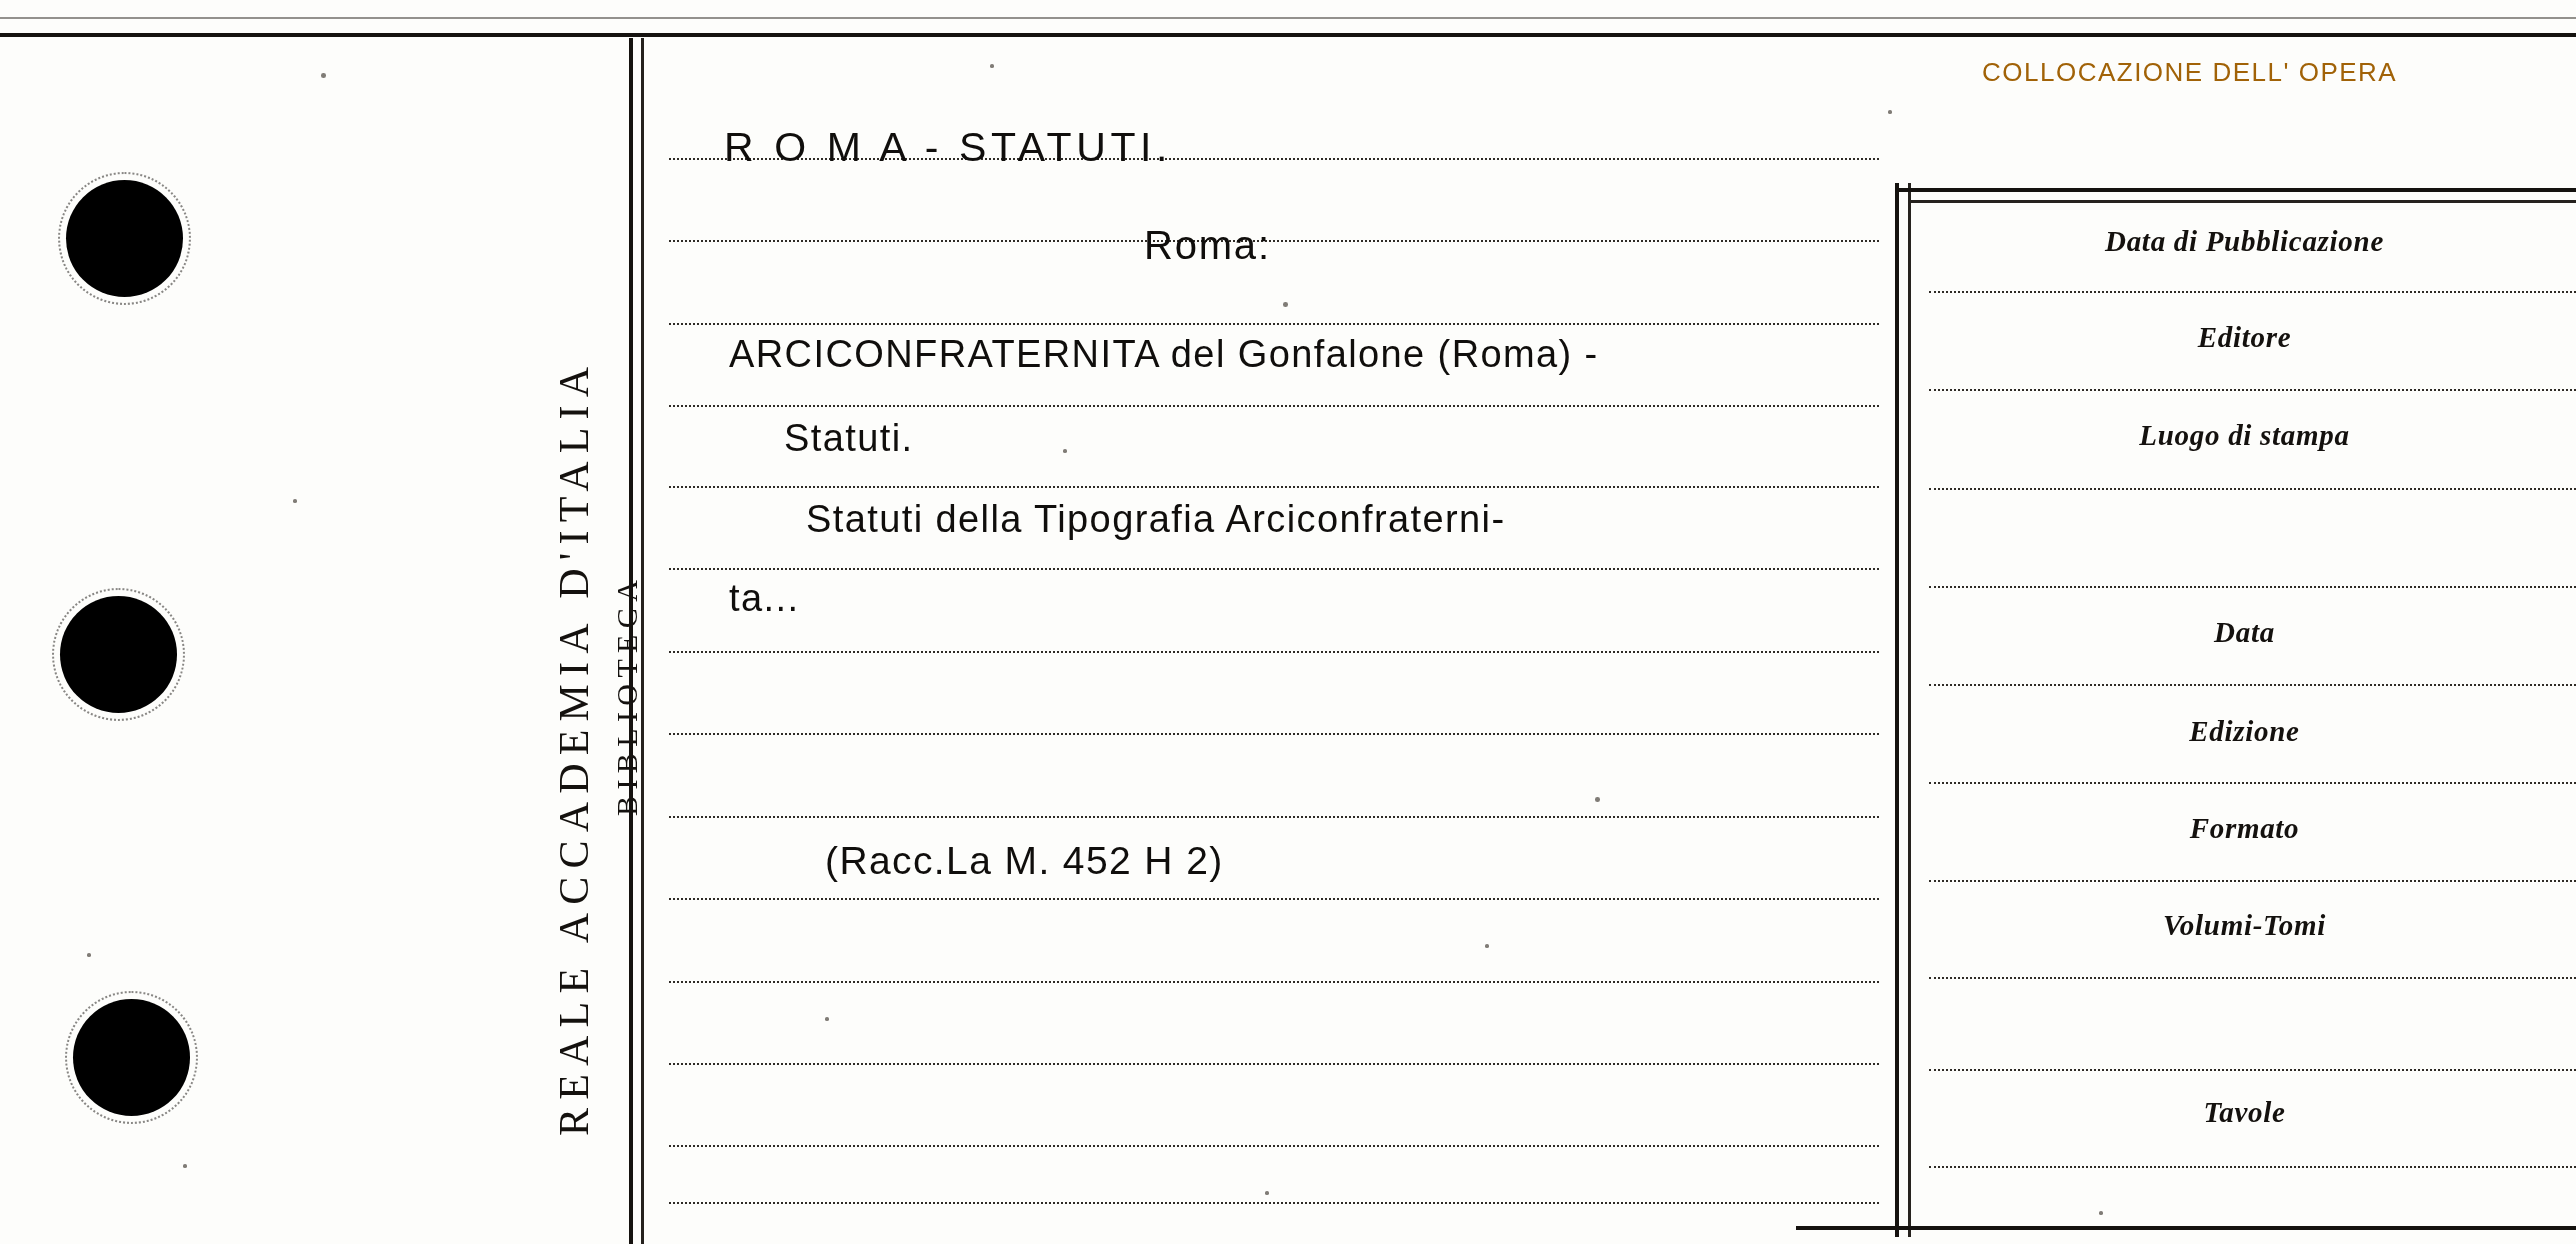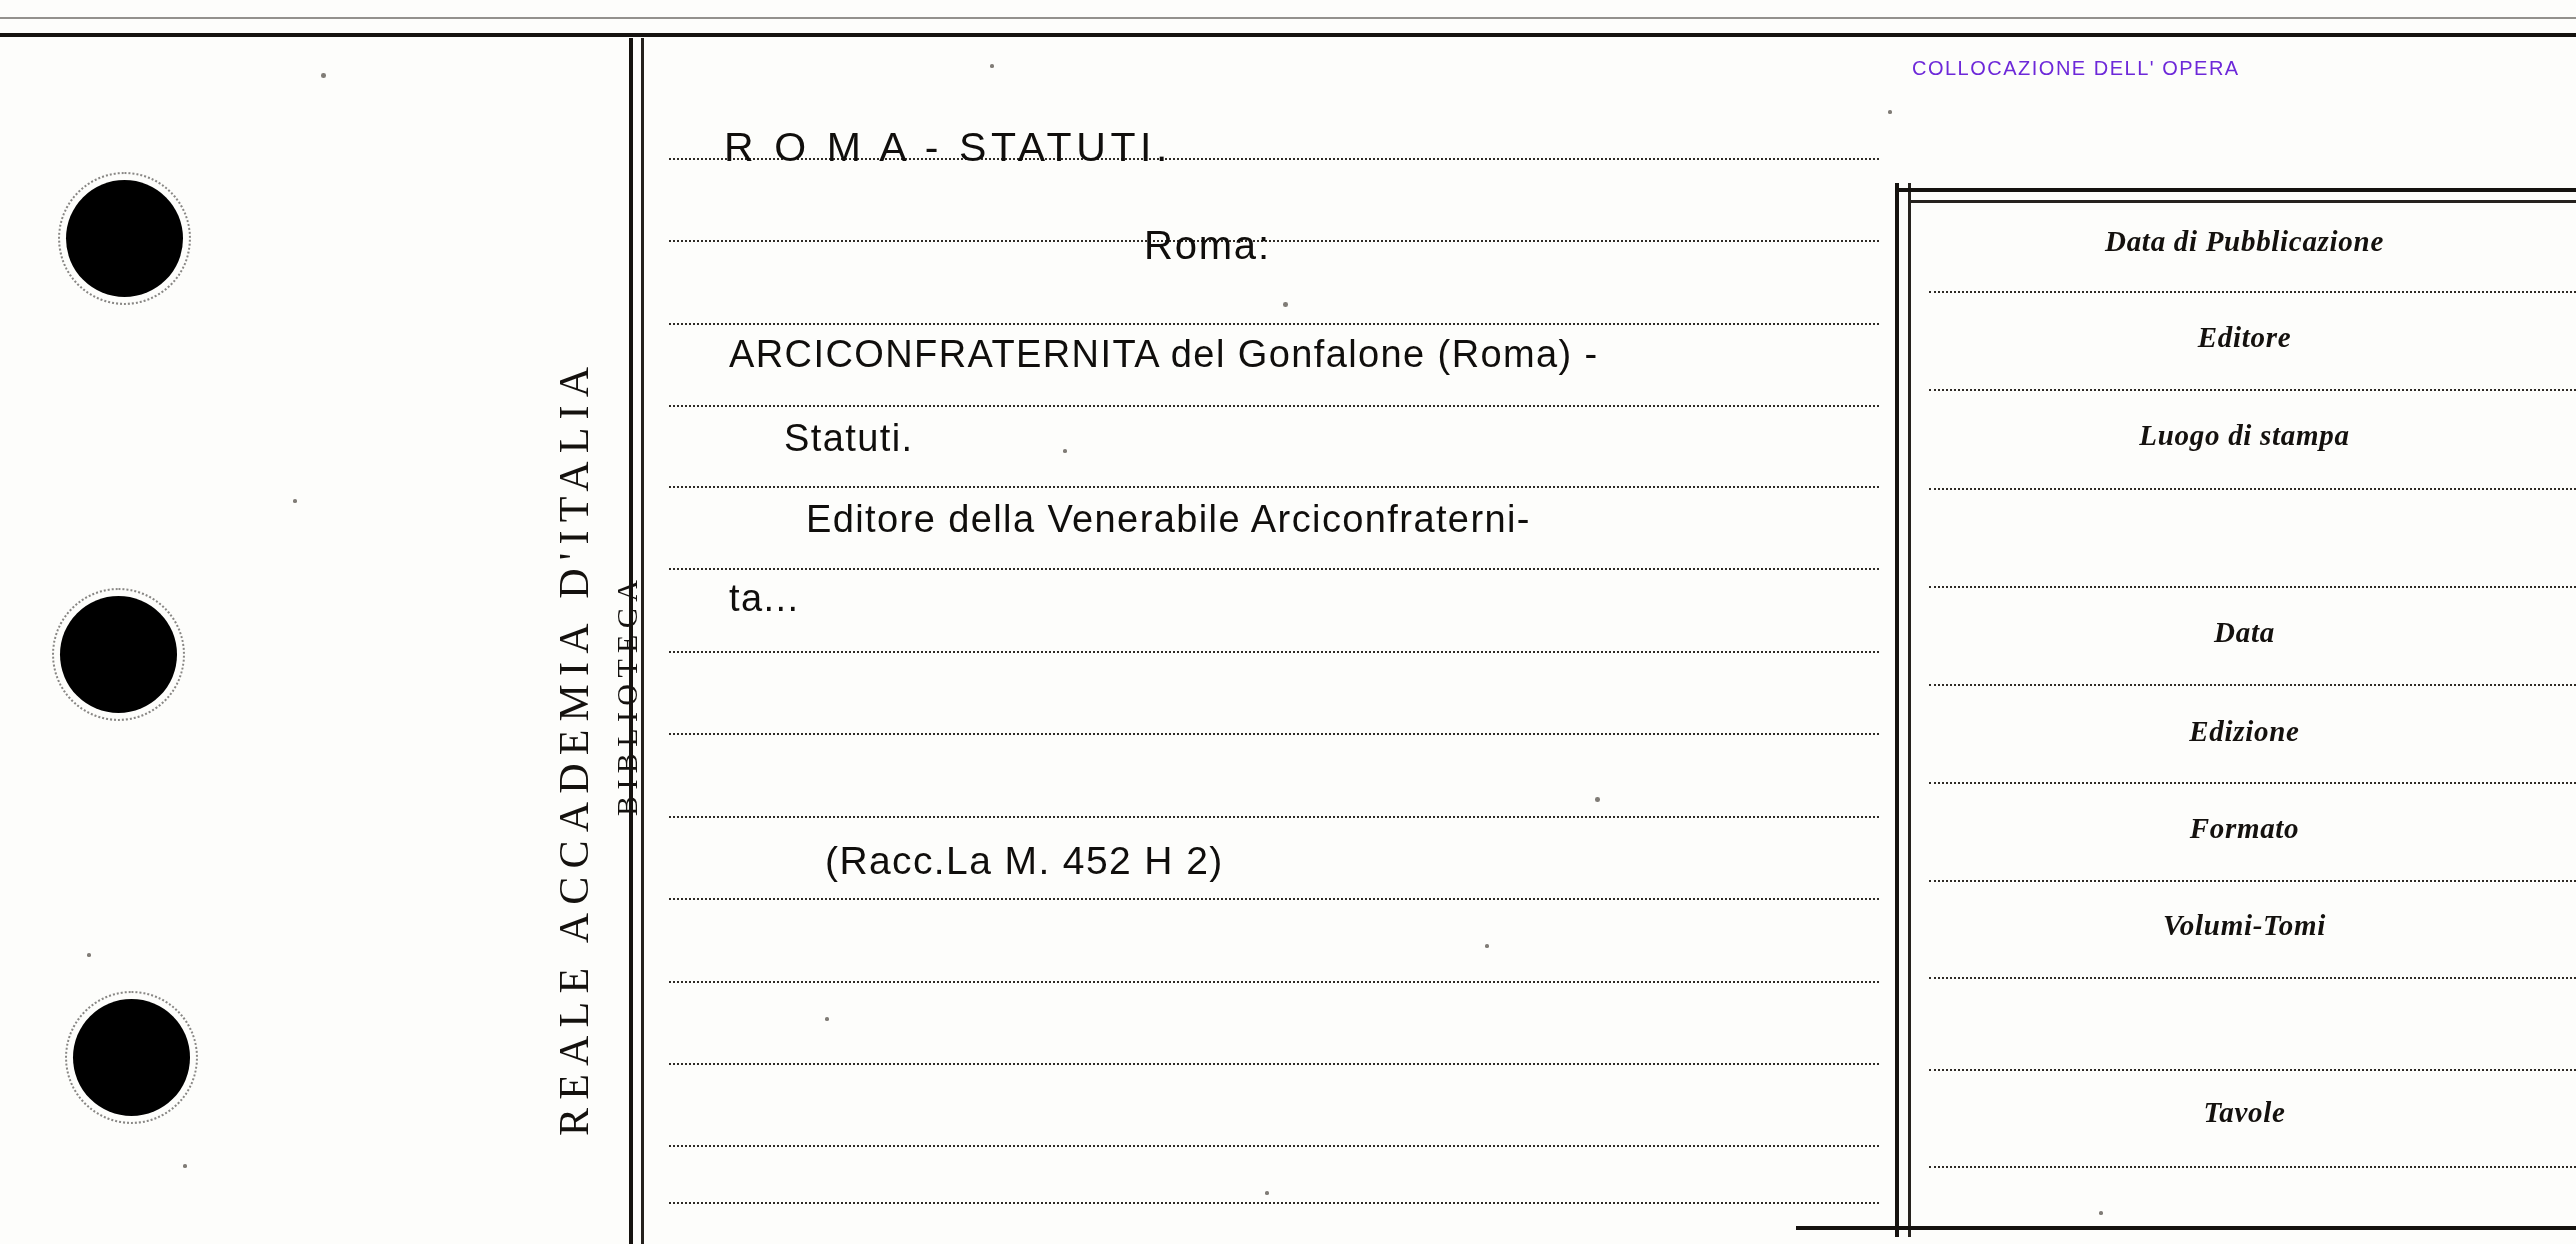--- a/index.html
+++ b/index.html
@@ -148,25 +148,25 @@
   #entry-call-number {
     left: 825px;
     top: 839px;
     font-size: 39px;
     letter-spacing: 1.4px;
   }
 
   
   #shelfmark-label {
     position: absolute;
-    left: 1912px;
+    left: 1982px;
     top: 57px;
-    font-size: 20px;
+    font-size: 26px;
     letter-spacing: 1.5px;
-    color: #6d28d9;
+    color: #a16207;
     font-family: "Liberation Sans", sans-serif;
   }
   #panel-vrule-a {
     position: absolute;
     left: 1895px;
     top: 183px;
     width: 3.7px;
     height: 1054px;
     background: #15120f;
   }
@@ -261,21 +261,21 @@
   <div class="dotline" style="top:898px"></div>
   <div class="dotline" style="top:981px"></div>
   <div class="dotline" style="top:1063px"></div>
   <div class="dotline" style="top:1145px"></div>
   <div class="dotline" style="top:1202px"></div>
 
   <div class="entry" id="entry-heading">R O M A  -  STATUTI.</div>
   <div class="entry" id="entry-vedi">Roma:</div>
   <div class="entry" id="entry-line1">ARCICONFRATERNITA del Gonfalone (Roma) -</div>
   <div class="entry" id="entry-line2">Statuti.</div>
-  <div class="entry" id="entry-line3">Editore della Venerabile Arciconfraterni-</div>
+  <div class="entry" id="entry-line3">Statuti della Tipografia Arciconfraterni-</div>
   <div class="entry" id="entry-line4">ta...</div>
   <div class="entry" id="entry-call-number">(Racc.La M. 452 H 2)</div>
 
   <div id="shelfmark-label">COLLOCAZIONE  DELL' OPERA</div>
 
   <div id="panel-vrule-a"></div>
   <div id="panel-vrule-b"></div>
   <div id="panel-top-rule"></div>
   <div id="panel-top-rule2"></div>
   <div id="panel-bottom-rule"></div>

